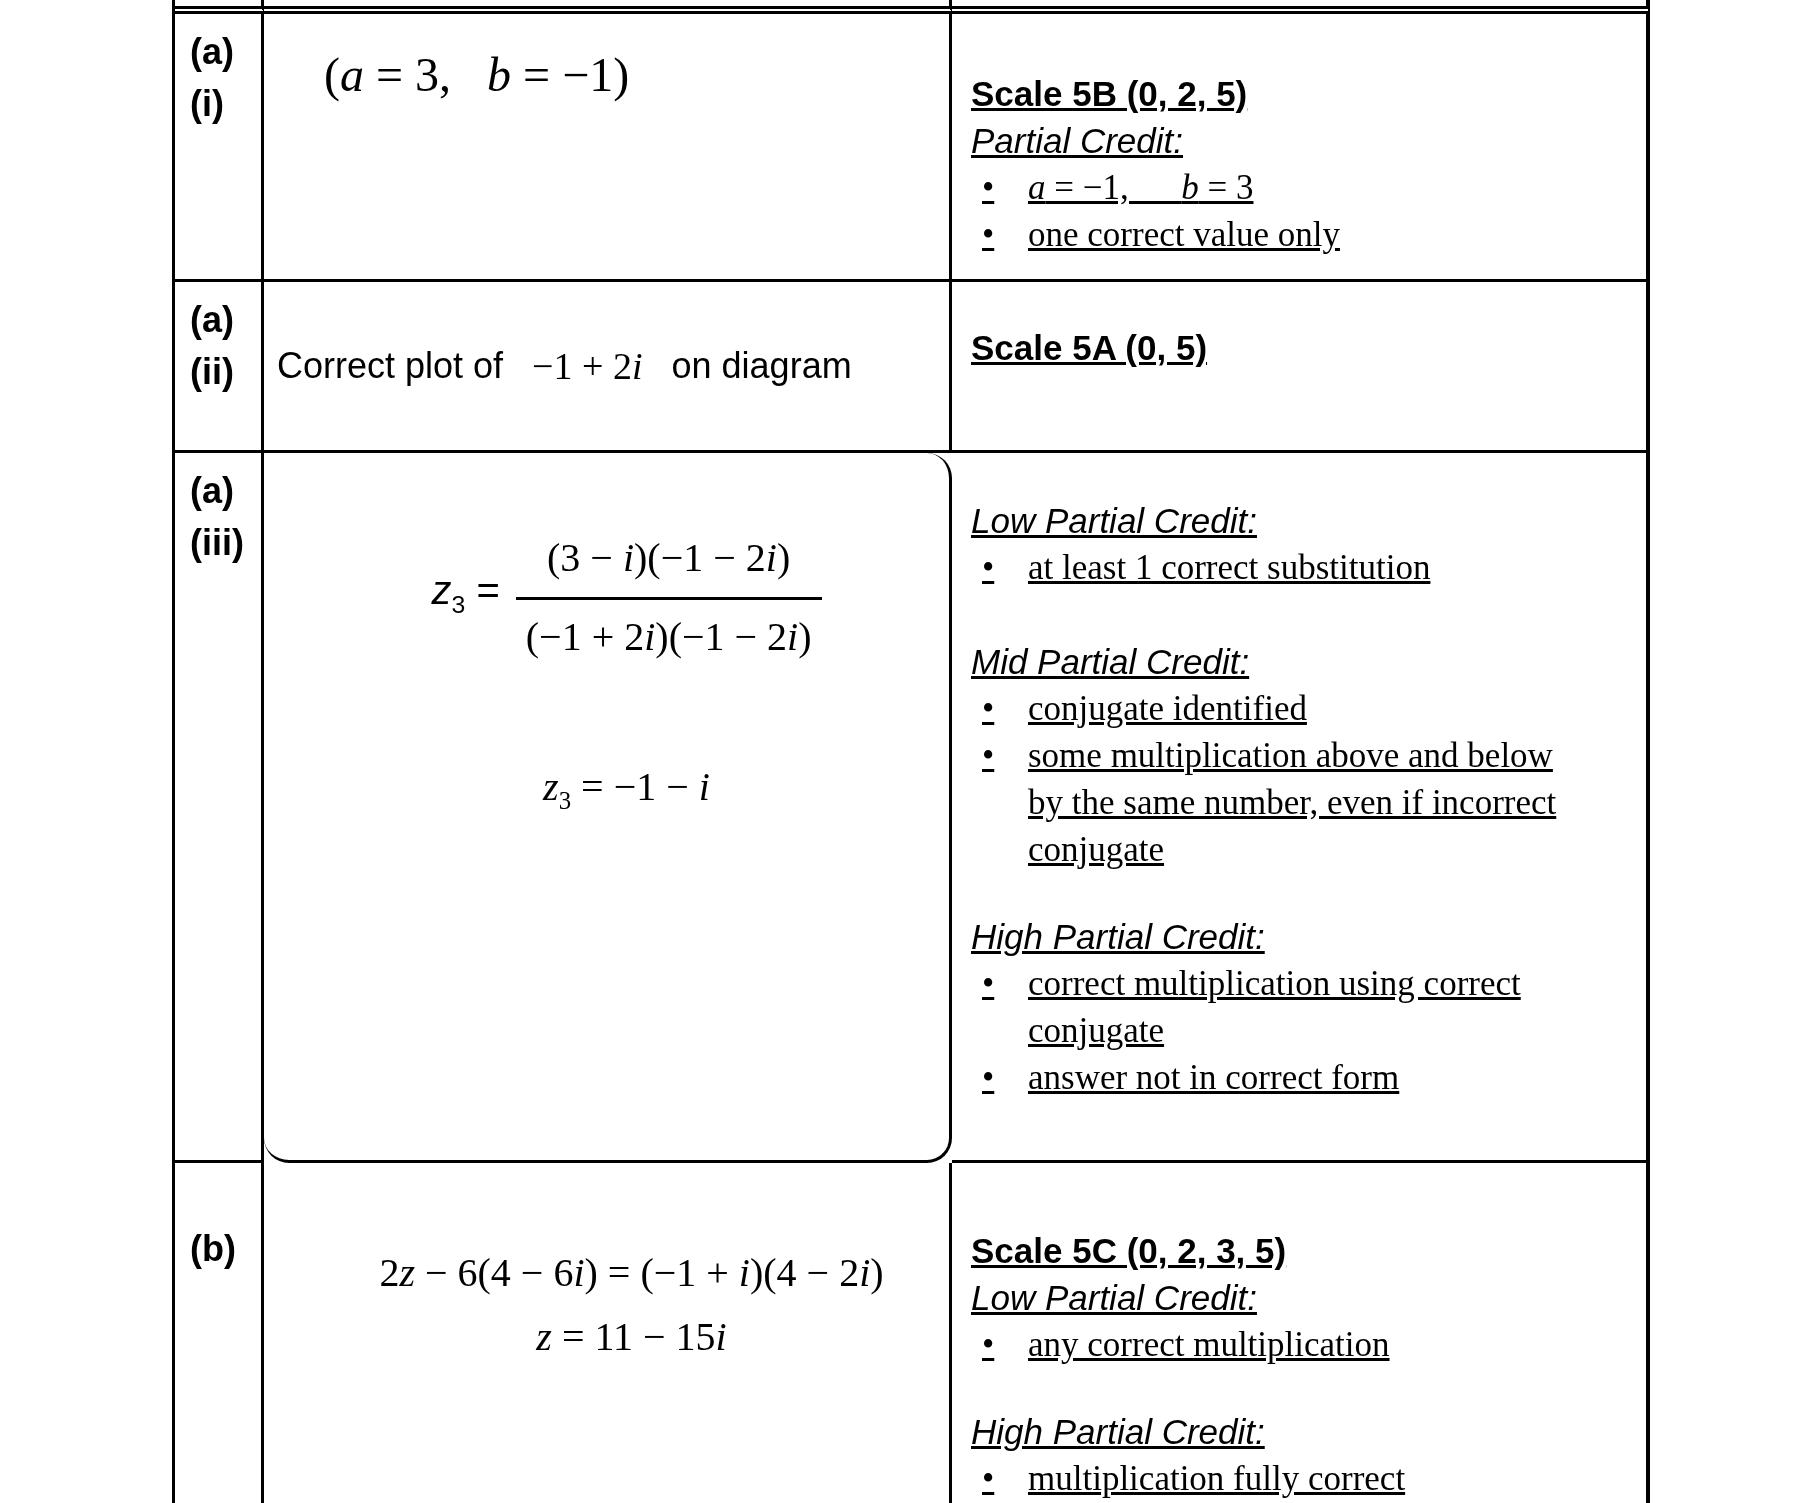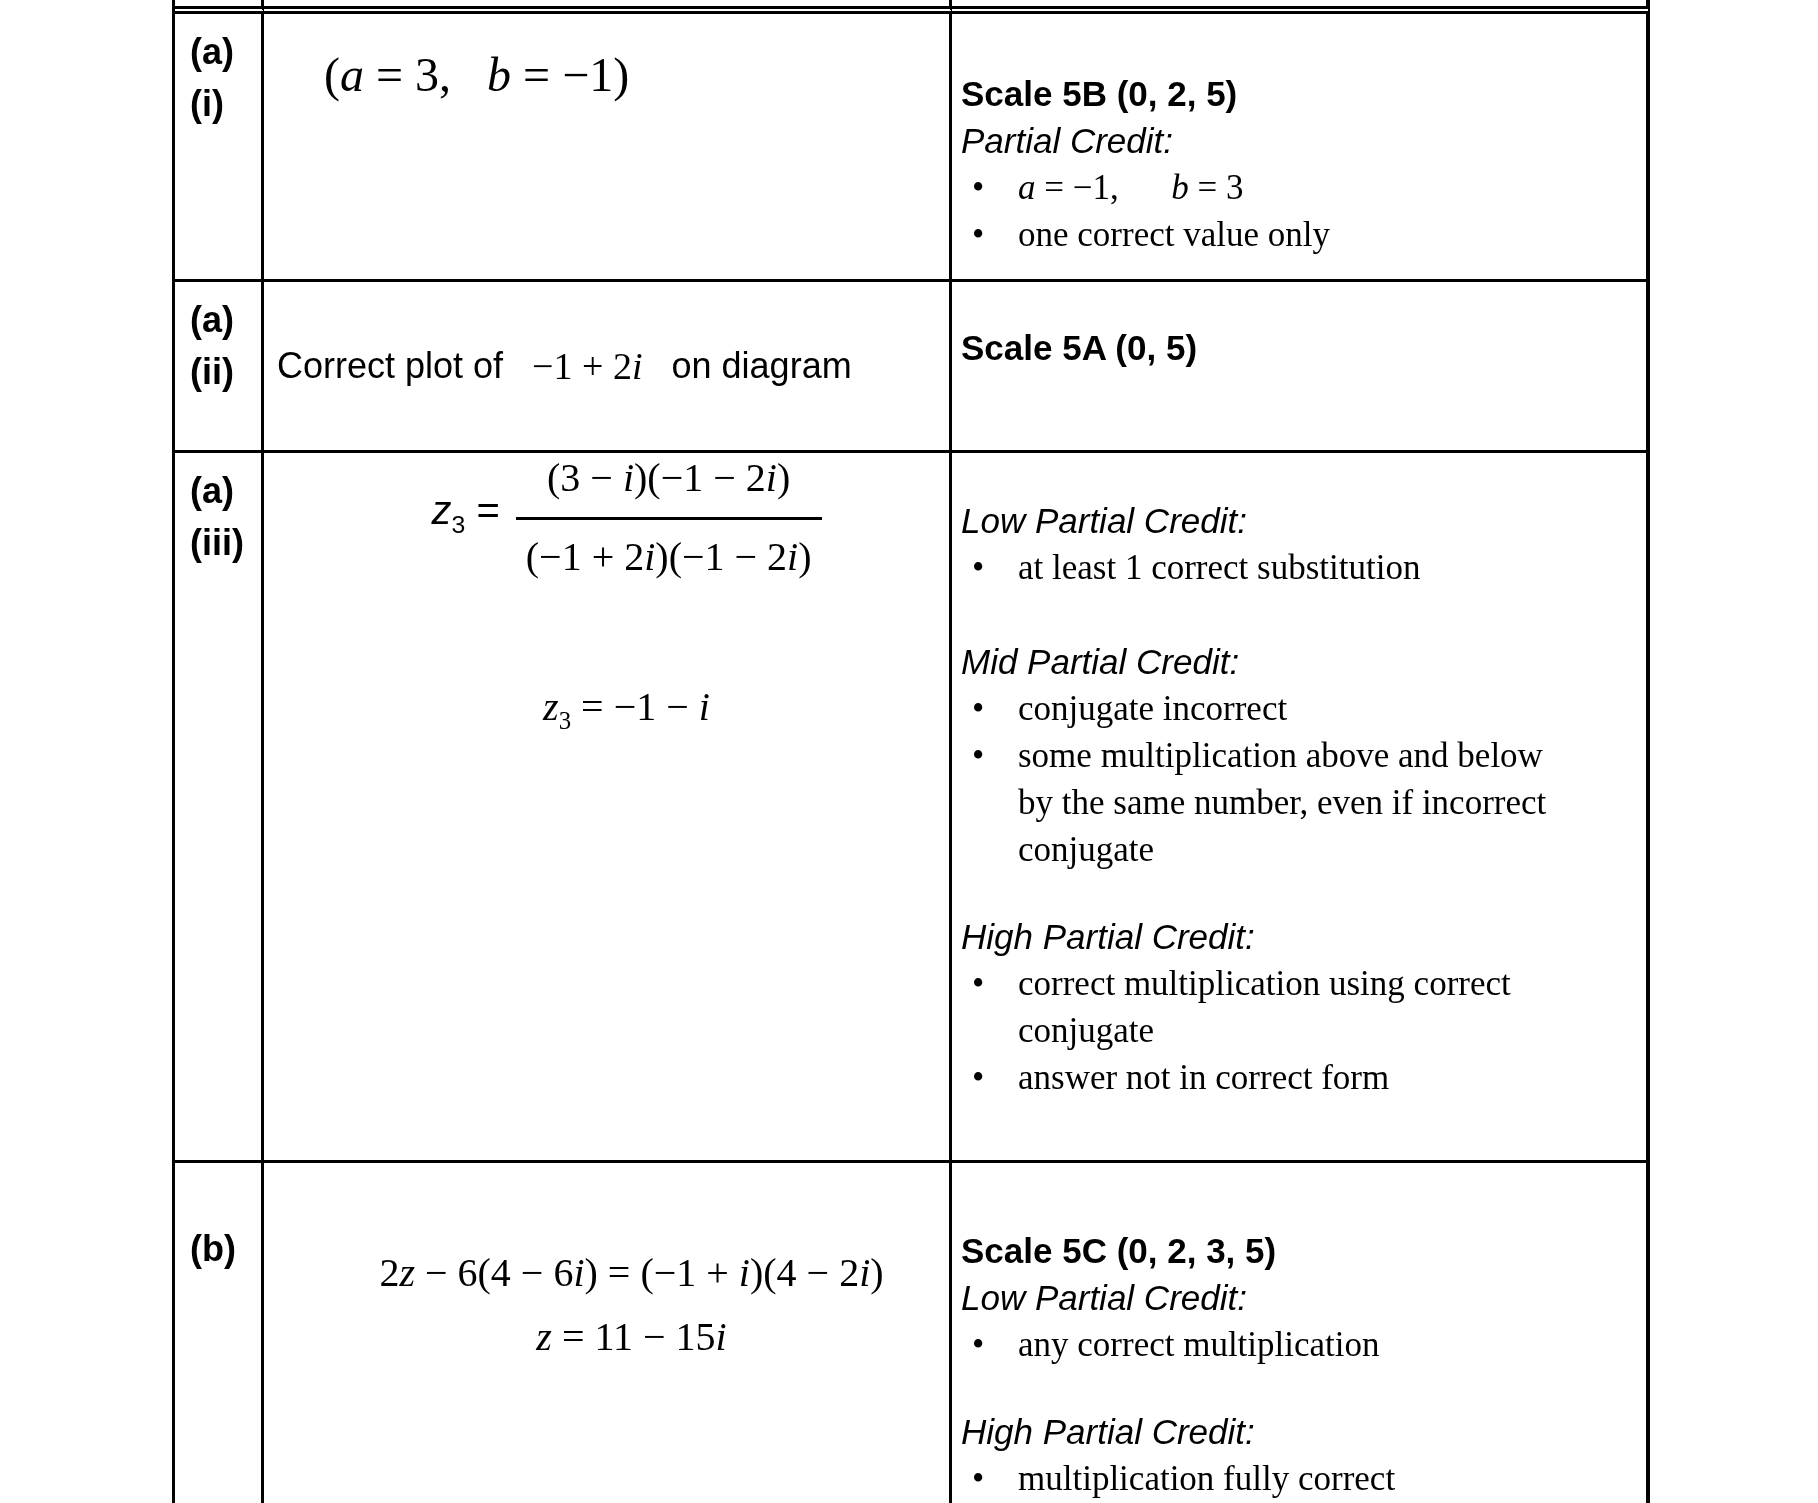--- a/index.html
+++ b/index.html
@@ -18,30 +18,30 @@
 
   
   .label-cell{padding:12px 0 0 15px;font-weight:700;font-size:36px;line-height:52px;}
   .lb4{padding-top:60px;}
 
   
   .mathfont, .mathseg, .eq, .num, .den, .result{font-family:"Liberation Serif",serif;}
   .sol1{padding:36px 0 0 60px;font-size:48px;line-height:50px;}
   .sol2{display:flex;align-items:center;padding-left:13px;font-size:36px;}
   .sol2 .mathseg{font-size:38px;margin:0 29px;}
-  .sol3{padding-left:40px;font-size:40px;text-align:center;}
+  .sol3{padding-top:80px;padding-left:40px;font-size:40px;text-align:center;border-radius:25px;}
   .eqrow{display:flex;justify-content:center;align-items:center;gap:16px;line-height:50px;}
   .frac{display:inline-block;text-align:center;}
   .num{padding:0 10px 14px;border-bottom:3px solid #000;line-height:50px;}
   .den{padding:12px 10px 0;line-height:50px;}
   .result{margin-top:100px;line-height:50px;}
   .sol4{padding-top:78px;padding-left:26px;font-size:40px;text-align:center;line-height:64px;margin-left:24px;}
 
   
-  .scale-cell{padding:44px 22px 0 9px;}
+  .scale-cell{padding:44px 22px 0 19px;text-decoration:underline;}
   .sc1{padding-top:56px;}
   .sc2{padding-top:42px;}
   .sc4{padding-top:64px;}
   .s-title{font-weight:700;font-size:35px;line-height:47px;}
   .s-credit{font-style:italic;font-size:35px;line-height:47px;}
   .bullet{display:flex;font-family:"Liberation Serif",serif;font-size:35px;line-height:47px;}
   .dot{flex:none;width:57px;padding-left:11px;}
   .btxt{flex:1;}
   .gap47{height:47px;}
   .gap40{height:40px;}
@@ -108,21 +108,21 @@
     <div class="cell scale-cell edge">
       <div class="s-credit">Low Partial Credit:</div>
       <div class="bullet">
         <span class="dot">•</span>
         <span class="btxt">at least 1 correct substitution</span>
       </div>
       <div class="gap47"></div>
       <div class="s-credit">Mid Partial Credit:</div>
       <div class="bullet">
         <span class="dot">•</span>
-        <span class="btxt">conjugate incorrect</span>
+        <span class="btxt">conjugate identified</span>
       </div>
       <div class="bullet">
         <span class="dot">•</span>
         <span class="btxt">
           <span style="display:block">some multiplication above and below</span>
           <span style="display:block">by the same number, even if incorrect</span>
           <span style="display:block">conjugate</span>
         </span>
       </div>
       <div class="gap40"></div>

